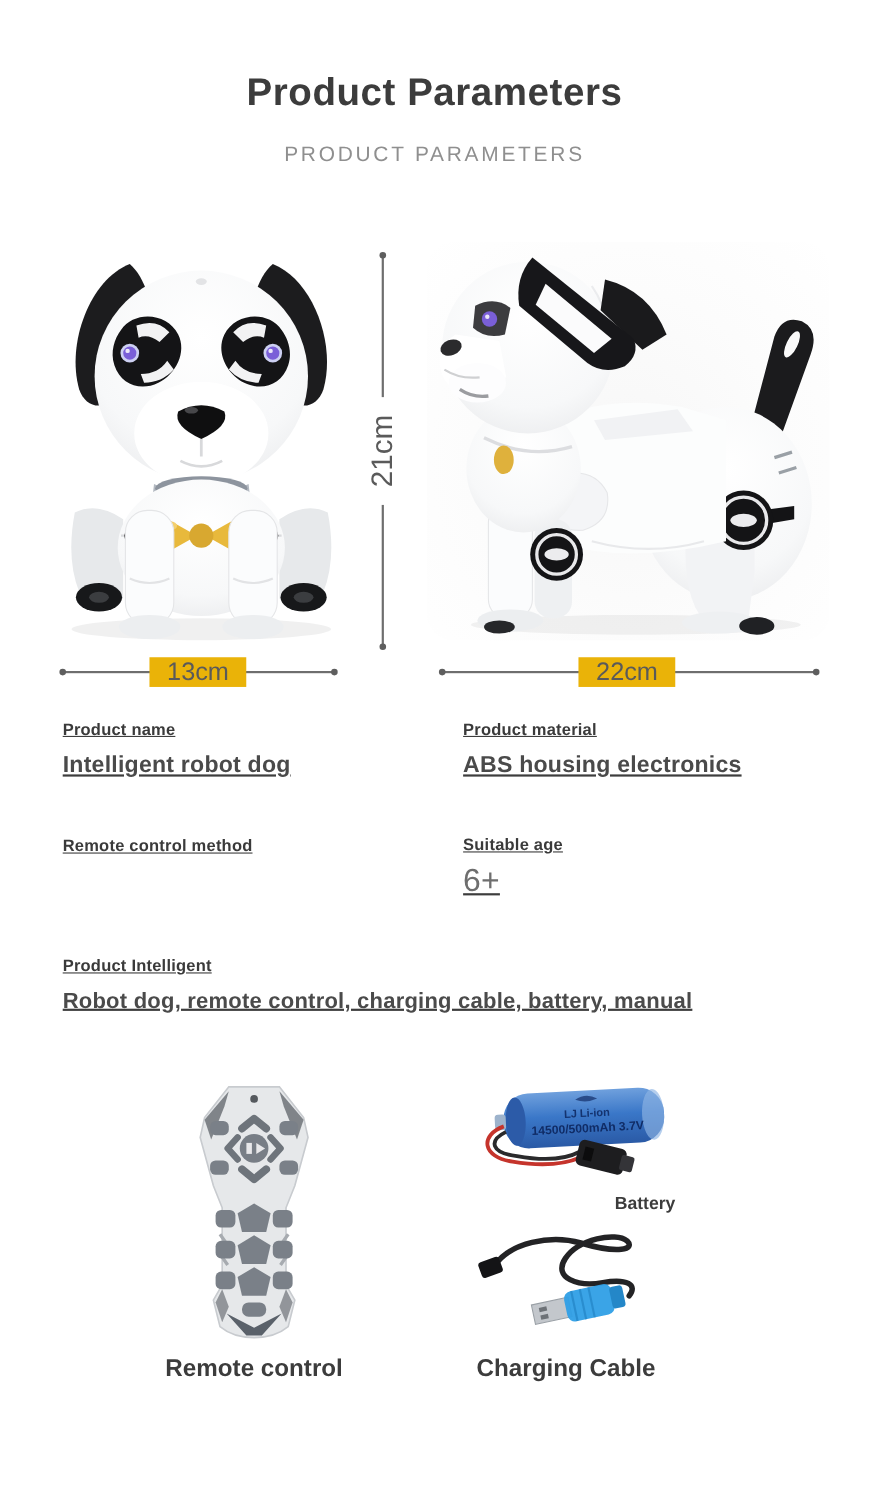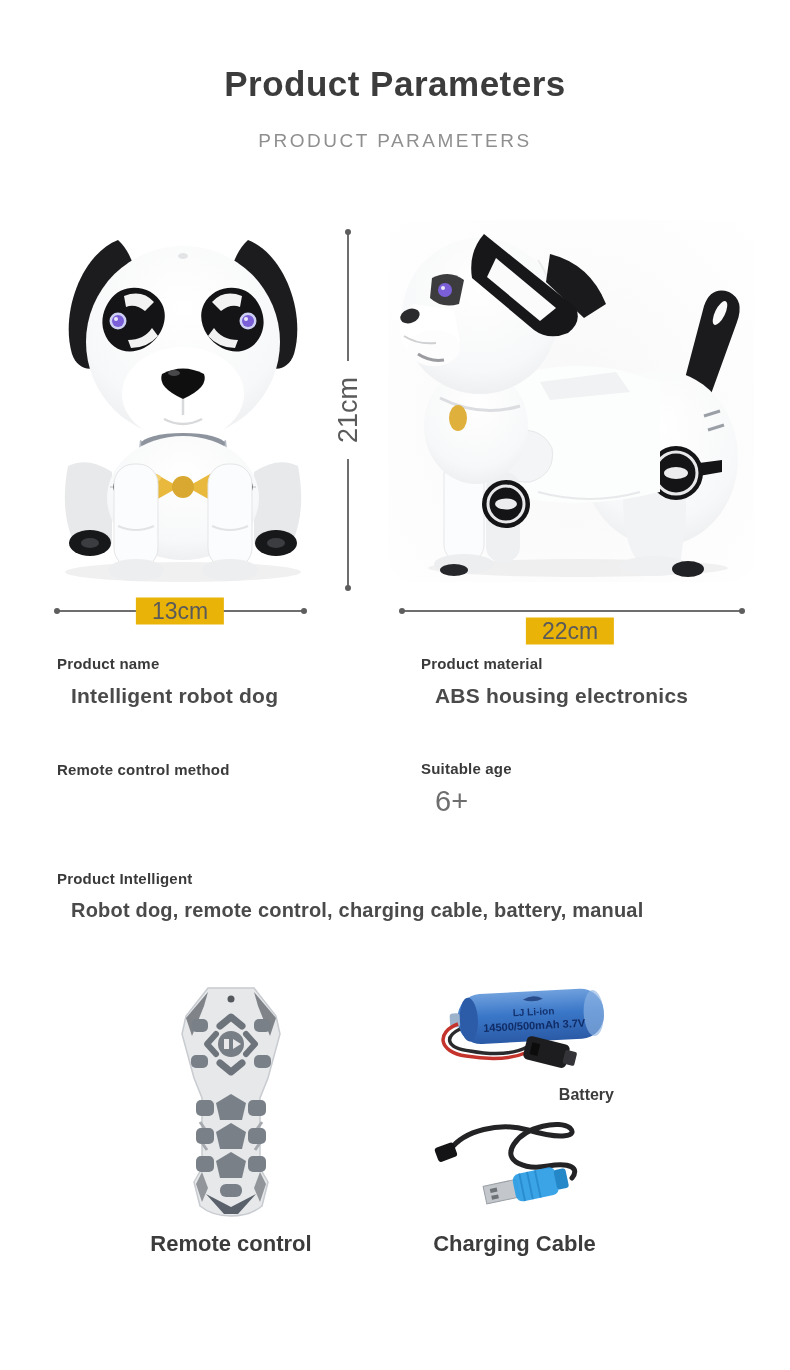--- a/index.html
+++ b/index.html
@@ -24,23 +24,23 @@
     background:#eab308;padding:0 16px;font-size:23px;color:#5a5a5a;white-space:nowrap;
   }
   .dim-v-label{
     position:absolute;left:348px;top:410px;transform:translate(-50%,-50%) rotate(-90deg);
     background:#fff;padding:0 16px;font-size:27px;color:#5a5a5a;white-space:nowrap;
   }
   
   .photo{position:absolute;}
   .photo-soft{border-radius:24px;background:radial-gradient(ellipse at 50% 55%, #f7f7f7 0%, #fcfcfc 55%, #ffffff 100%);}
   
-  .spec{position:absolute;}
+  .spec{position:absolute;text-decoration:underline;}
   .spec .lbl{font-size:15px;font-weight:700;color:#3a3a3a;margin-bottom:12px;letter-spacing:.2px;}
-  .spec .val{font-size:21px;font-weight:700;color:#4a4a4a;letter-spacing:.2px;margin-left:14px;}
+  .spec .val{font-size:21px;font-weight:700;color:#4a4a4a;letter-spacing:.2px;}
   .spec .val.light{font-weight:400;font-size:29px;color:#6e6e6e;}
   
   .acc-label{position:absolute;text-align:center;font-weight:700;color:#3c3c3c;}
   .acc-label.small{font-size:16px;}
   .acc-label.big{font-size:22px;}
 </style>
 </head>
 <body>
 
 <div class="canvas">
@@ -197,21 +197,21 @@
   <div class="dim-v-label">21cm</div>
 
   <div class="dim-line" style="left:57px;top:610px;width:247px;height:2px;"></div>
   <div class="dim-dot" style="left:54px;top:608px;"></div>
   <div class="dim-dot" style="left:301px;top:608px;"></div>
   <div class="dim-h-label" style="left:180px;">13cm</div>
 
   <div class="dim-line" style="left:402px;top:610px;width:340px;height:2px;"></div>
   <div class="dim-dot" style="left:399px;top:608px;"></div>
   <div class="dim-dot" style="left:739px;top:608px;"></div>
-  <div class="dim-h-label" style="left:570px;margin-top:20px;">22cm</div>
+  <div class="dim-h-label" style="left:570px;">22cm</div>
 
   <div class="spec" style="left:57px;top:655px;">
     <div class="lbl">Product name</div>
     <div class="val">Intelligent robot dog</div>
   </div>
   <div class="spec" style="left:421px;top:655px;">
     <div class="lbl">Product material</div>
     <div class="val">ABS housing electronics</div>
   </div>
   <div class="spec" style="left:57px;top:761px;">

